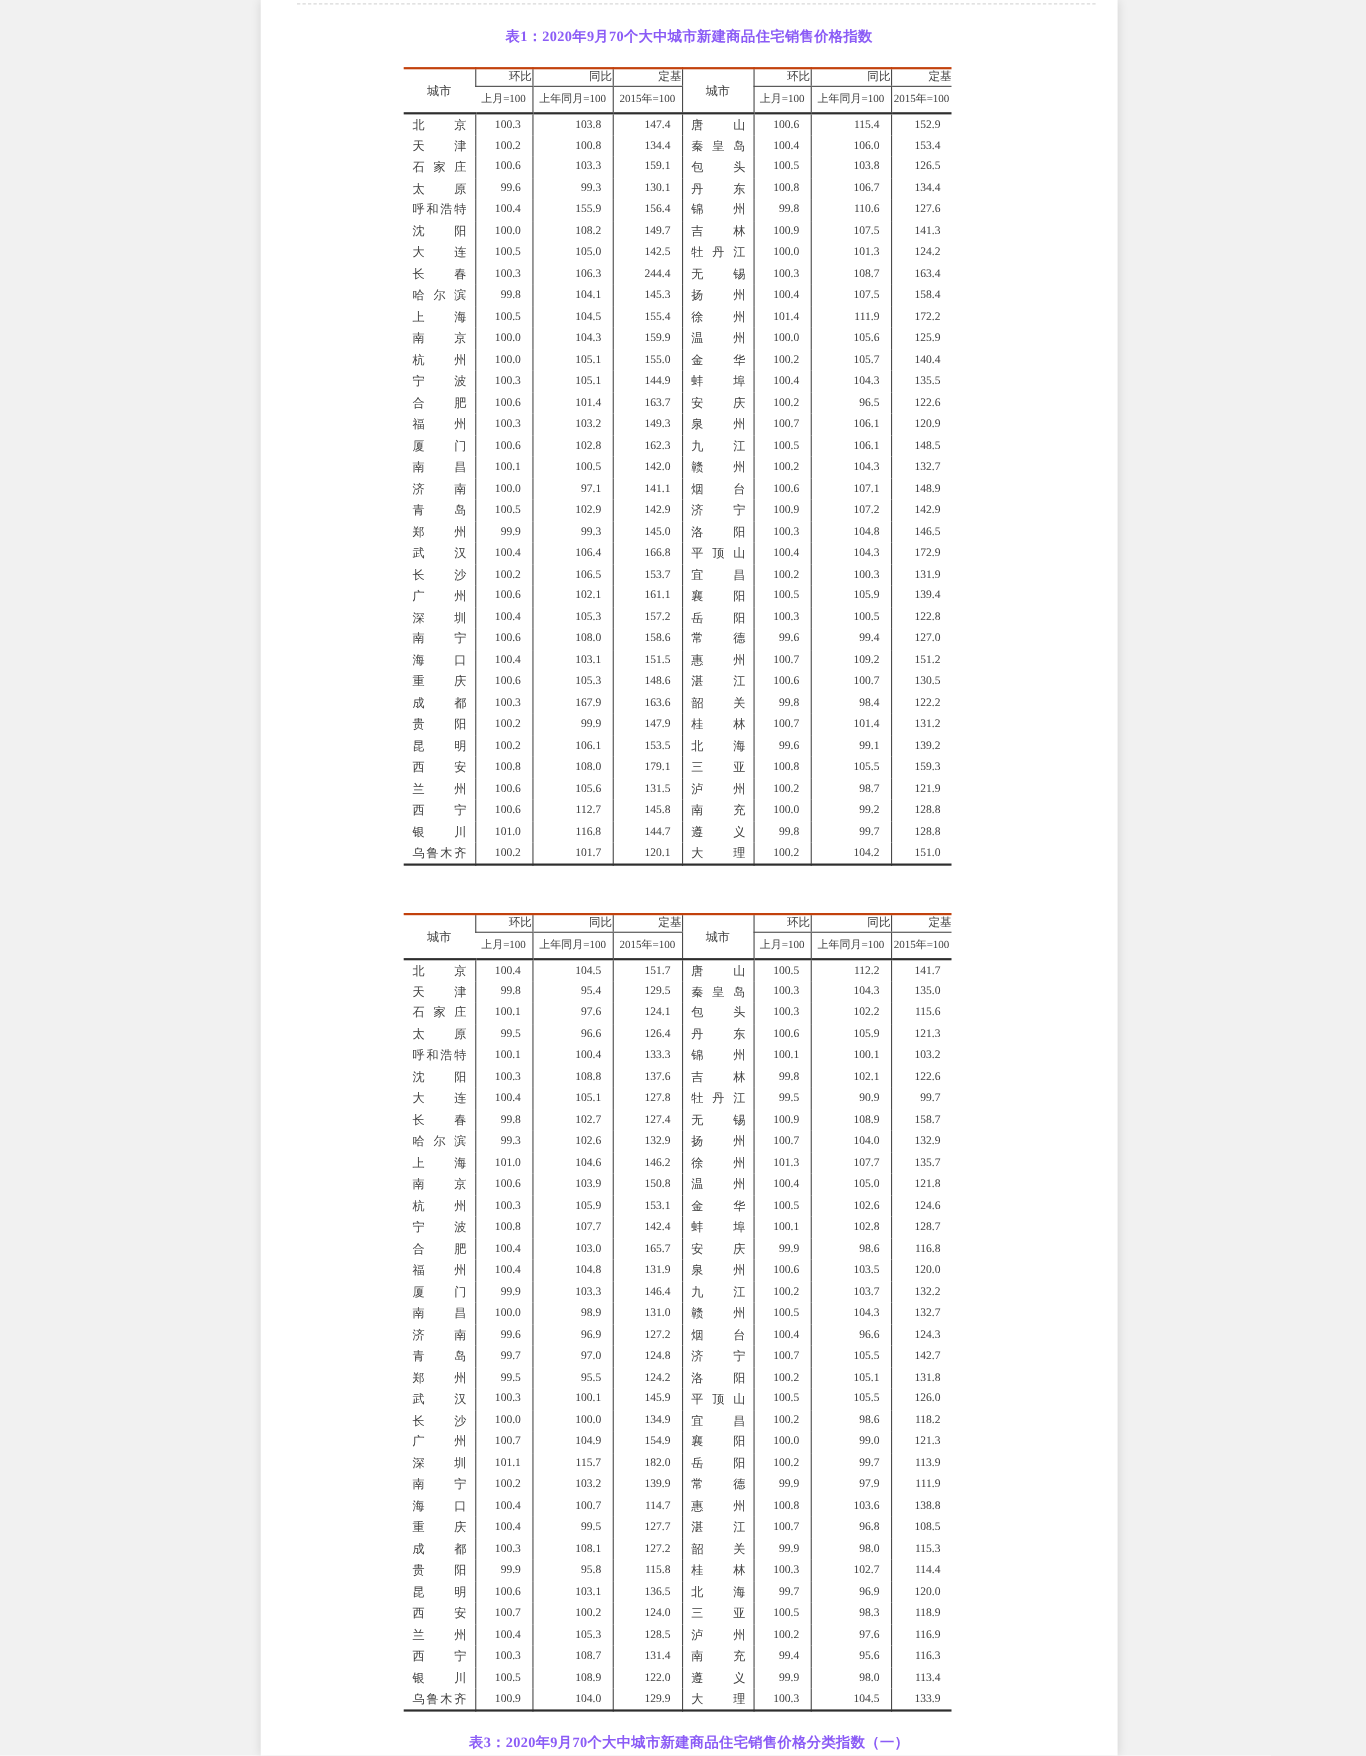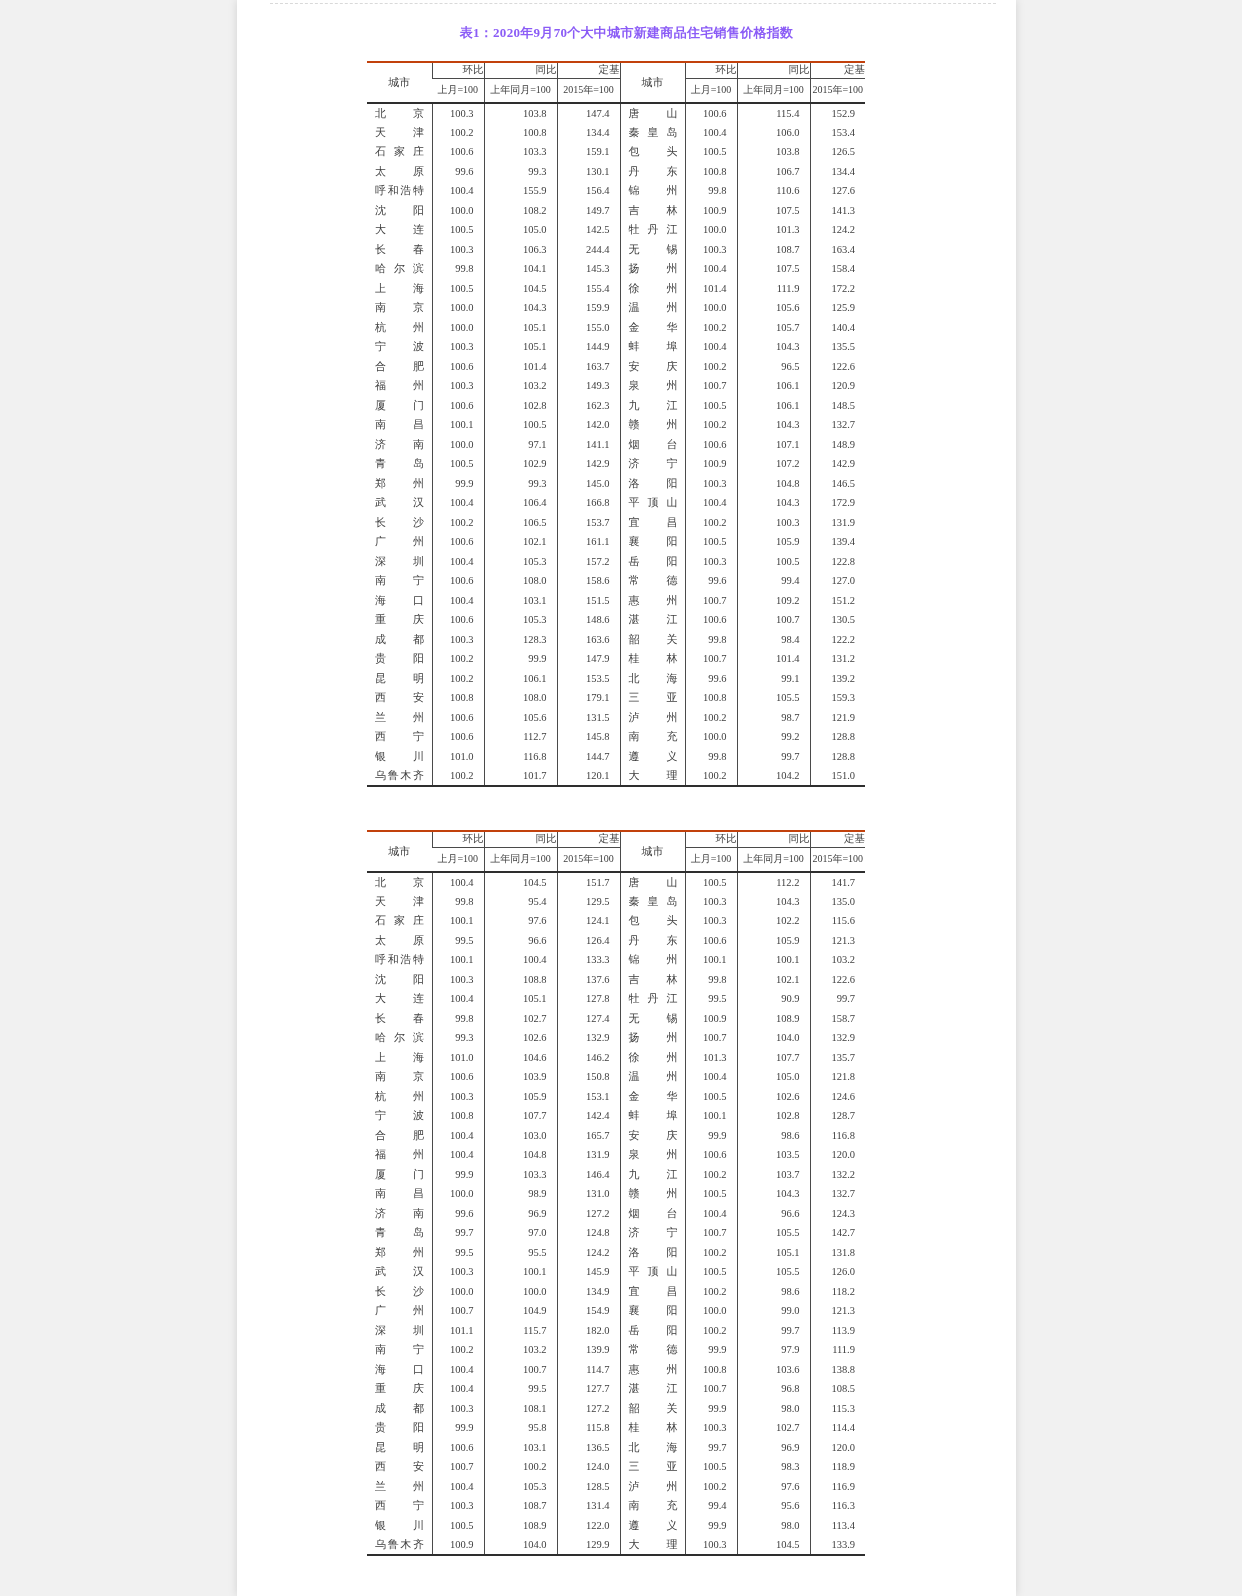--- a/index.html
+++ b/index.html
@@ -536,21 +536,21 @@
             <td class="num">100.6</td>
             <td class="num">100.7</td>
             <td class="num">130.5</td>
           </tr>
           <tr>
             <td class="city"><span class="jspan">
                 <span>成</span>
                 <span>都</span>
               </span></td>
             <td class="num">100.3</td>
-            <td class="num">128.3</td>
+            <td class="num">167.9</td>
             <td class="num">163.6</td>
             <td class="city"><span class="jspan">
                 <span>韶</span>
                 <span>关</span>
               </span></td>
             <td class="num">99.8</td>
             <td class="num">98.4</td>
             <td class="num">122.2</td>
           </tr>
           <tr>
@@ -1270,13 +1270,14 @@
                 <span>理</span>
               </span></td>
             <td class="num">100.3</td>
             <td class="num">104.5</td>
             <td class="num">133.9</td>
           </tr>
         </tbody>
       </table>
   </div>
 
+  <div id="title3" class="tbl-title">表3：2020年9月70个大中城市新建商品住宅销售价格分类指数（一）</div>
 </div>
 
 </body></html>

